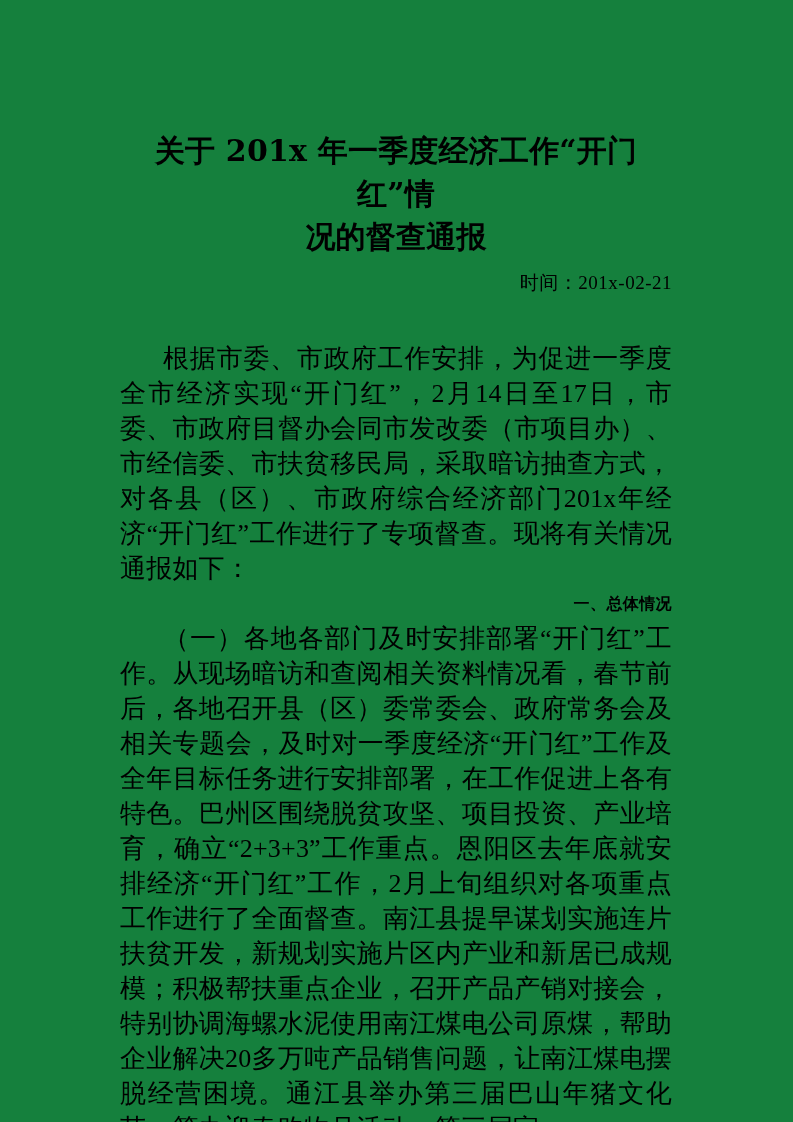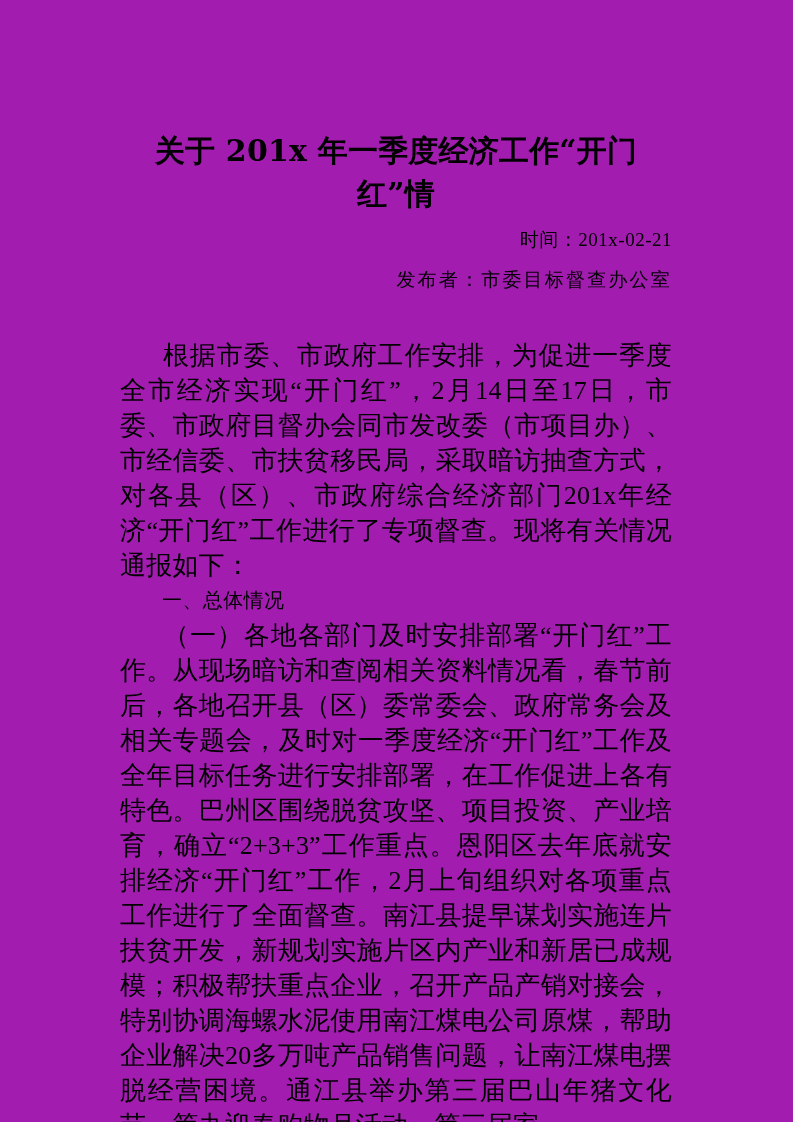--- a/index.html
+++ b/index.html
@@ -4,21 +4,21 @@
 <style>
   html, body {
     margin: 0;
     padding: 0;
     background: #ffffff;
   }
   .page {
     position: relative;
     width: 793px;
     height: 1122px;
-    background: #a21caf;
+    background: #15803d;
     margin: 0 auto;
     overflow: hidden;
     box-sizing: border-box;
     font-family: "DejaVu Serif", "Liberation Serif", serif;
     color: #000000;
     -webkit-font-smoothing: antialiased;
   }
 
   .content {
     position: absolute;
@@ -69,38 +69,38 @@
     text-justify: inter-character;
     text-align-last: left;
     letter-spacing: 0.2px;
     text-indent: 43px;
     word-break: break-all;
   }
 
   h2.section-heading {
     margin: 0;
     font-family: "DejaVu Sans", "Liberation Sans", sans-serif;
-    font-weight: normal;
-    font-size: 20px;
+    font-weight: bold;
+    font-size: 16px;
     line-height: 35px;
     text-indent: 42px;
     letter-spacing: 0.4px;
+    text-align: right;
   }
 </style>
 </head>
 <body>
 
 <div class="page">
   <div class="content">
 
-    <h1 class="doc-title"><span>关于 201x 年一季度经济工作“开门红”情</span><br></h1>
+    <h1 class="doc-title"><span>关于 201x 年一季度经济工作“开门红”情</span><br><span>况的督查通报</span></h1>
 
     <p class="meta-line meta-time">时间：201x-02-21</p>
 
-    <p class="meta-line meta-publisher">发布者：市委目标督查办公室</p>
 
     <div class="body-block">
 
       <p class="para">根据市委、市政府工作安排，为促进一季度全市经济实现“开门红”，2月14日至17日，市委、市政府目督办会同市发改委（市项目办）、市经信委、市扶贫移民局，采取暗访抽查方式，对各县（区）、市政府综合经济部门201x年经济“开门红”工作进行了专项督查。现将有关情况通报如下：</p>
 
       <h2 class="section-heading">一、总体情况</h2>
 
       <p class="para">（一）各地各部门及时安排部署“开门红”工作。从现场暗访和查阅相关资料情况看，春节前后，各地召开县（区）委常委会、政府常务会及相关专题会，及时对一季度经济“开门红”工作及全年目标任务进行安排部署，在工作促进上各有特色。巴州区围绕脱贫攻坚、项目投资、产业培育，确立“2+3+3”工作重点。恩阳区去年底就安排经济“开门红”工作，2月上旬组织对各项重点工作进行了全面督查。南江县提早谋划实施连片扶贫开发，新规划实施片区内产业和新居已成规模；积极帮扶重点企业，召开产品产销对接会，特别协调海螺水泥使用南江煤电公司原煤，帮助企业解决20多万吨产品销售问题，让南江煤电摆脱经营困境。通江县举办第三届巴山年猪文化节，筹办迎春购物月活动、第三届家</p>
 
     </div>

